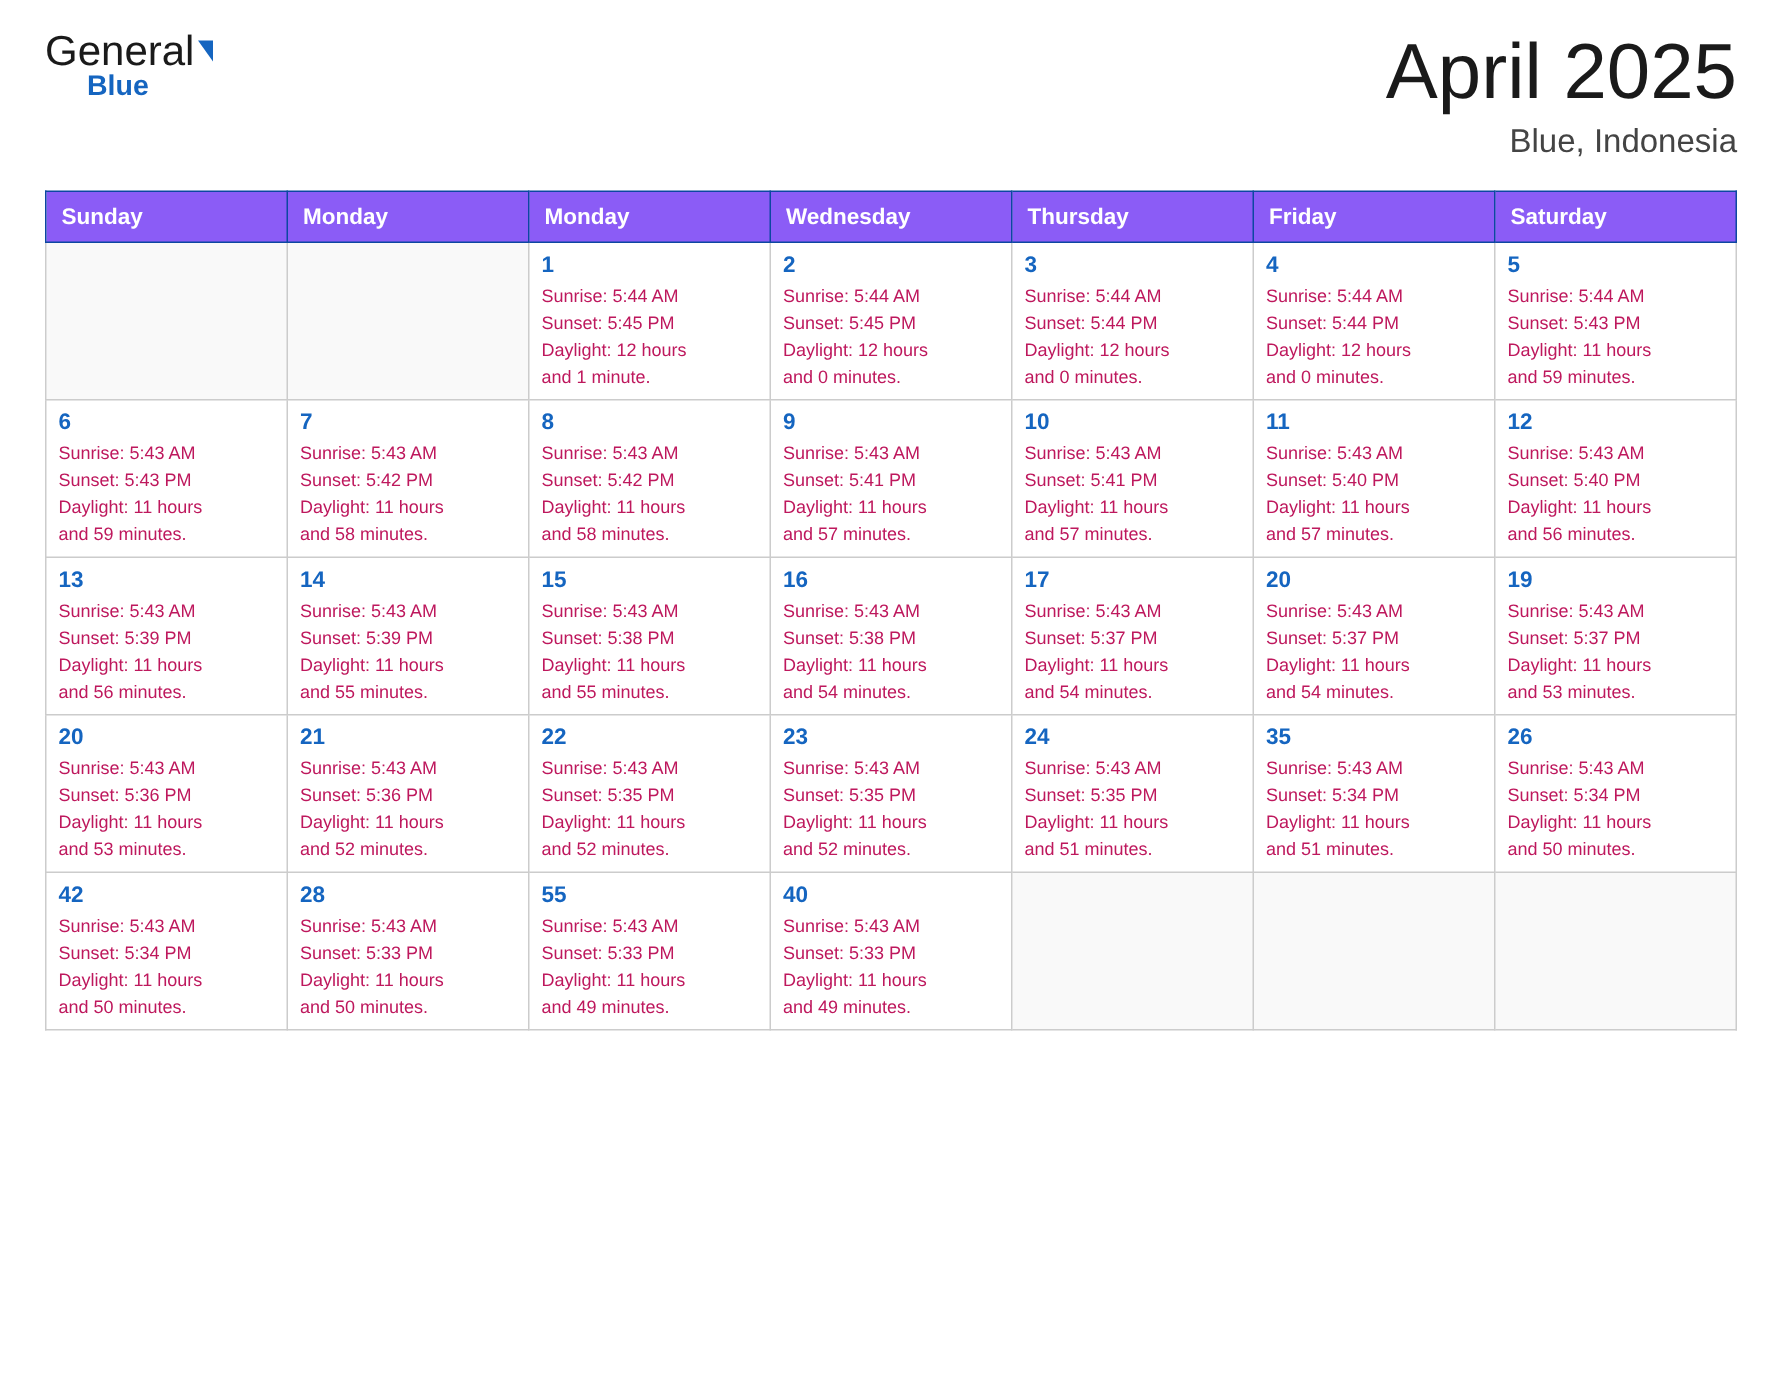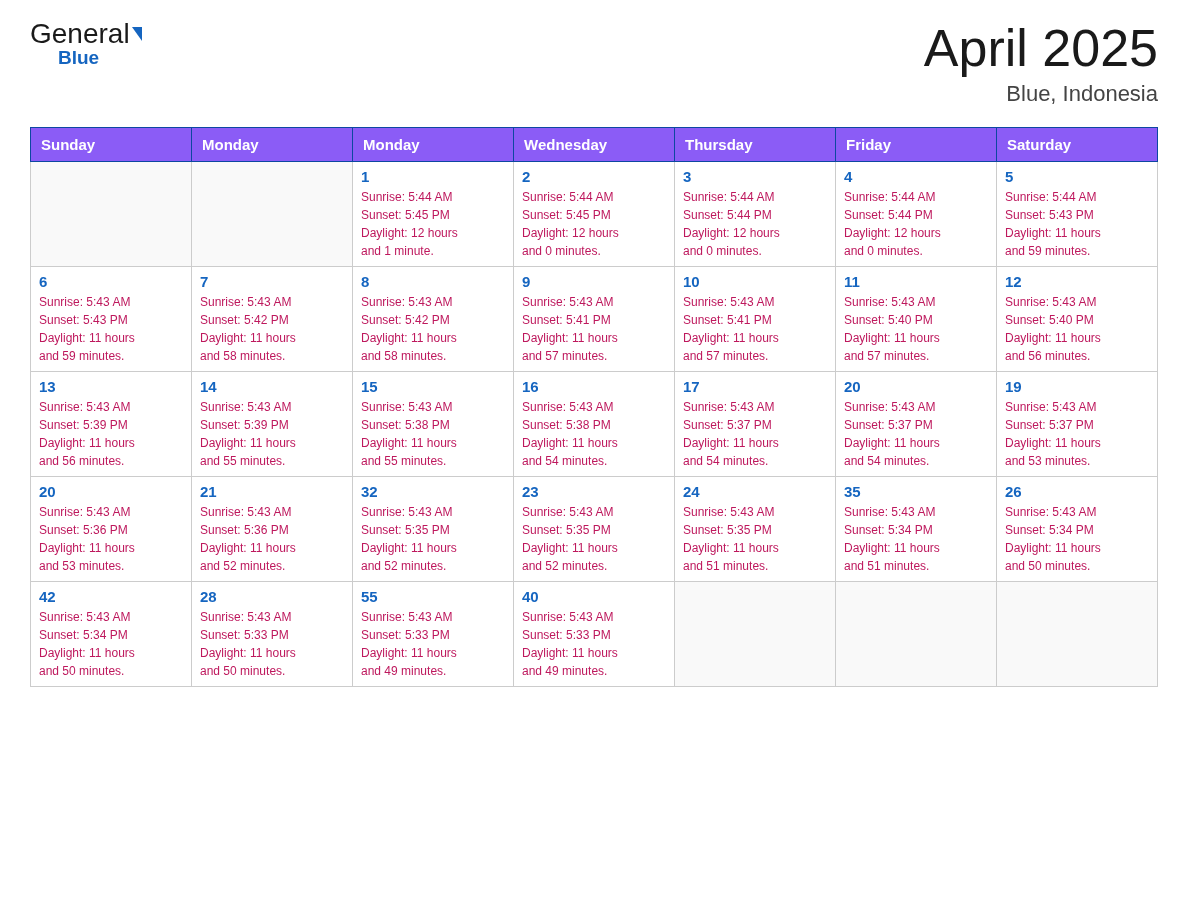--- a/index.html
+++ b/index.html
@@ -222,21 +222,21 @@
       <tr class="week-row">
         <td>
           <span class="day-number">20</span>
           <div class="day-info">Sunrise: 5:43 AM<br>Sunset: 5:36 PM<br>Daylight: 11 hours<br>and 53 minutes.</div>
         </td>
         <td>
           <span class="day-number">21</span>
           <div class="day-info">Sunrise: 5:43 AM<br>Sunset: 5:36 PM<br>Daylight: 11 hours<br>and 52 minutes.</div>
         </td>
         <td>
-          <span class="day-number">32</span>
+          <span class="day-number">22</span>
           <div class="day-info">Sunrise: 5:43 AM<br>Sunset: 5:35 PM<br>Daylight: 11 hours<br>and 52 minutes.</div>
         </td>
         <td>
           <span class="day-number">23</span>
           <div class="day-info">Sunrise: 5:43 AM<br>Sunset: 5:35 PM<br>Daylight: 11 hours<br>and 52 minutes.</div>
         </td>
         <td>
           <span class="day-number">24</span>
           <div class="day-info">Sunrise: 5:43 AM<br>Sunset: 5:35 PM<br>Daylight: 11 hours<br>and 51 minutes.</div>
         </td>

